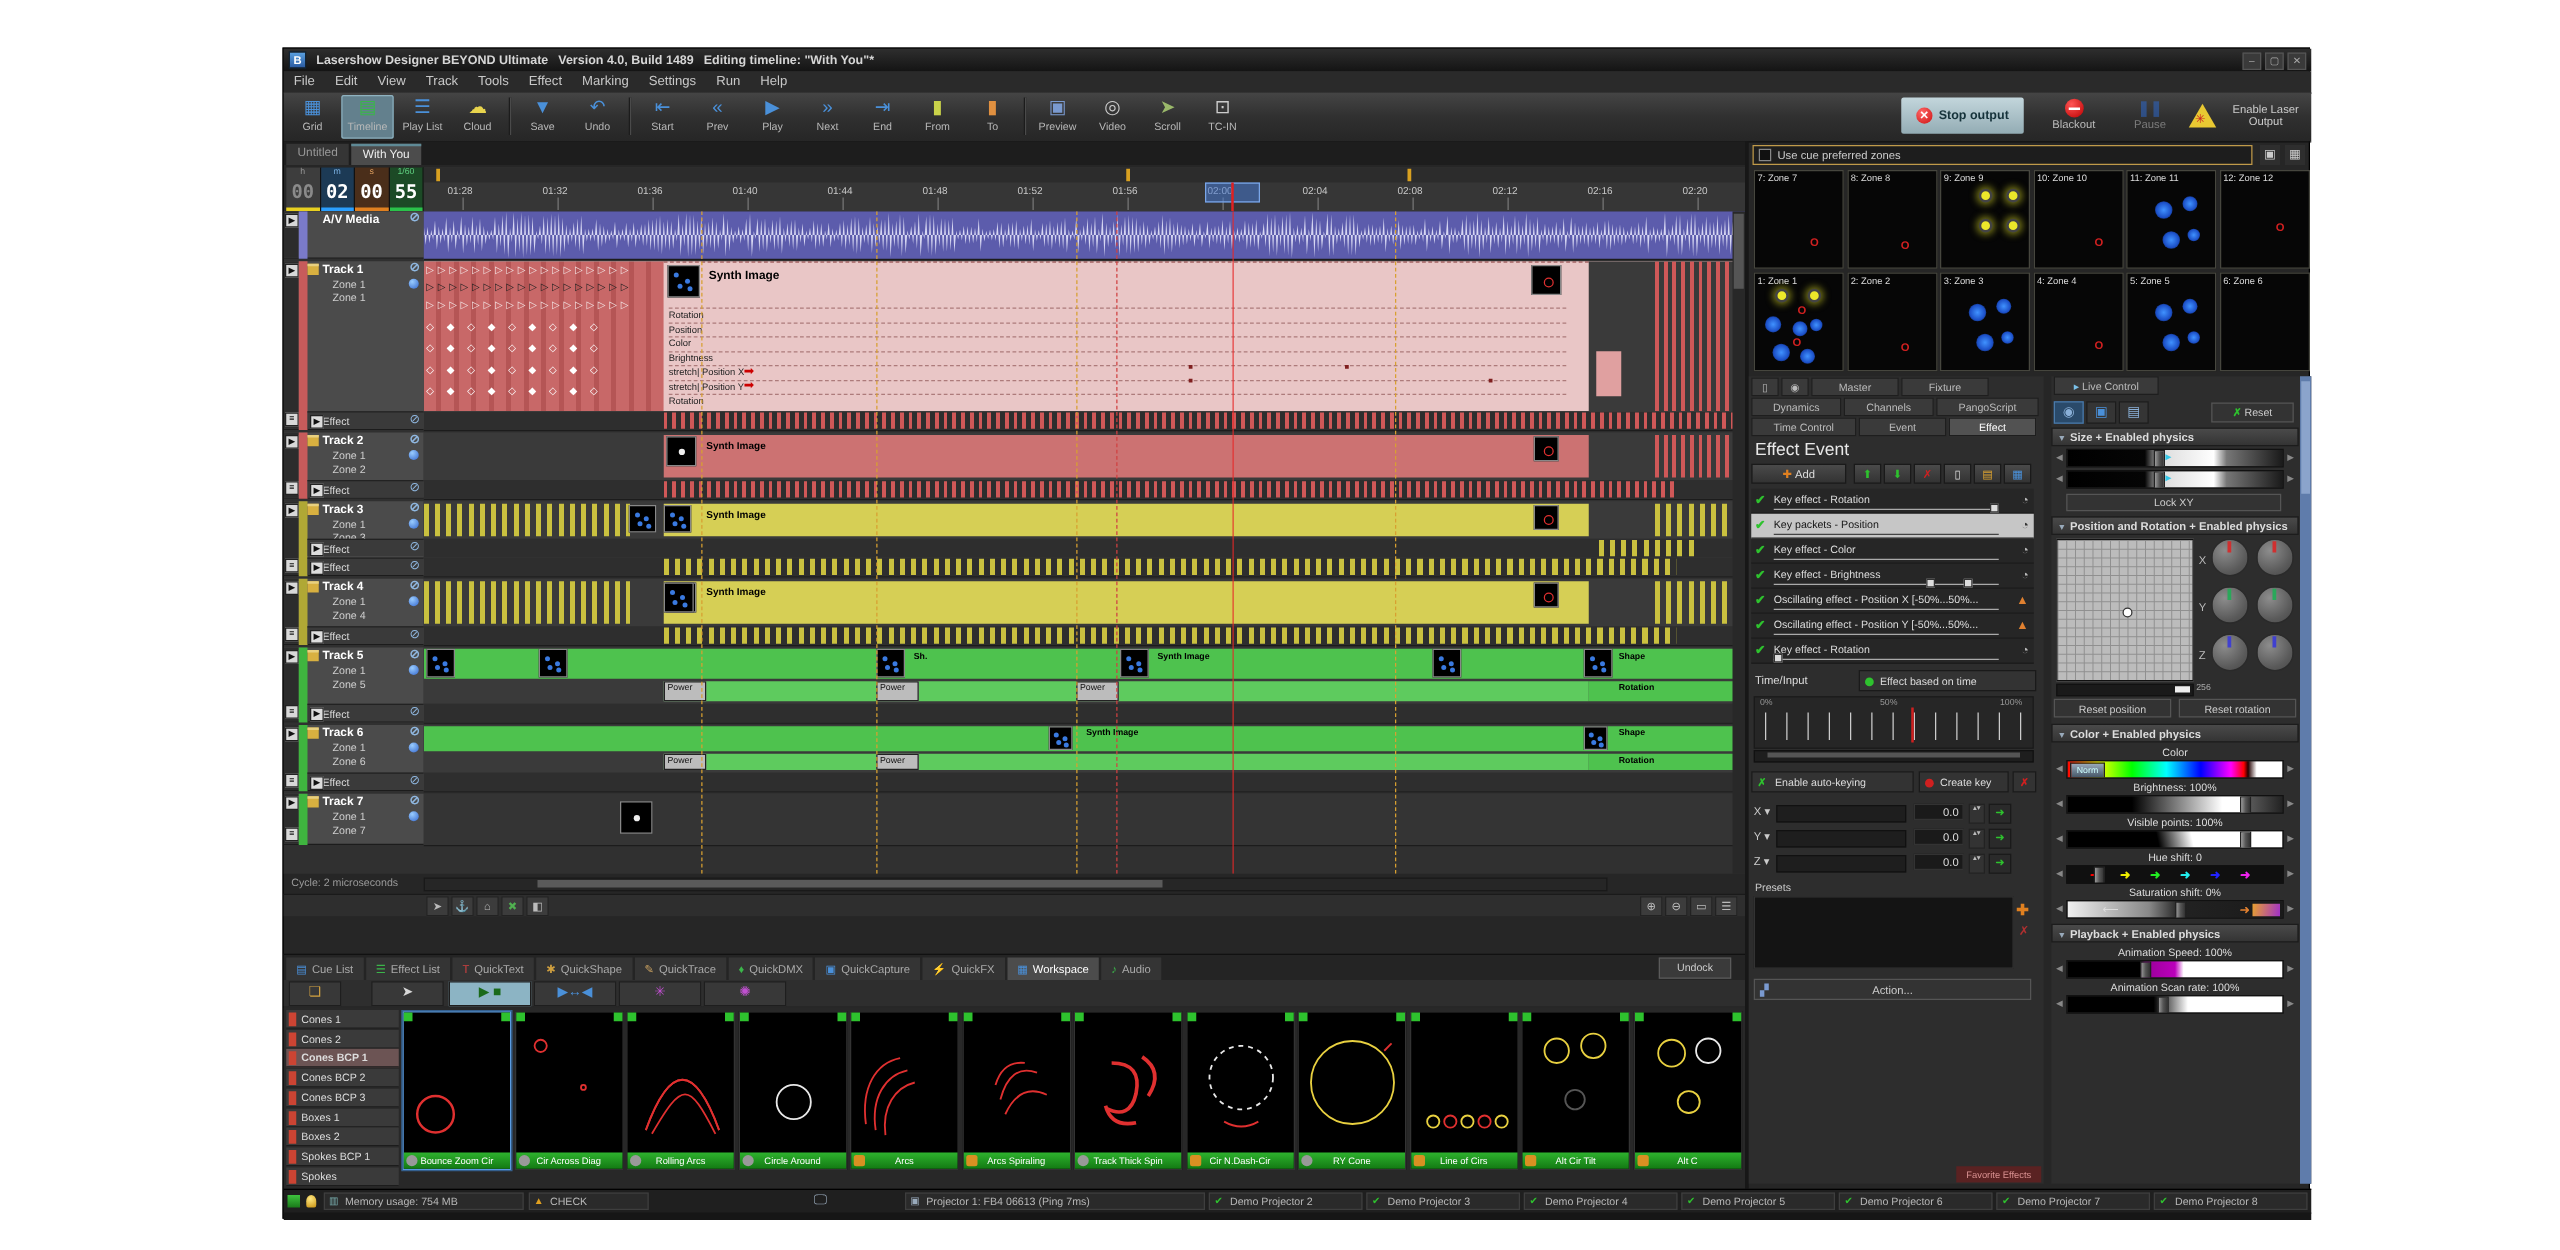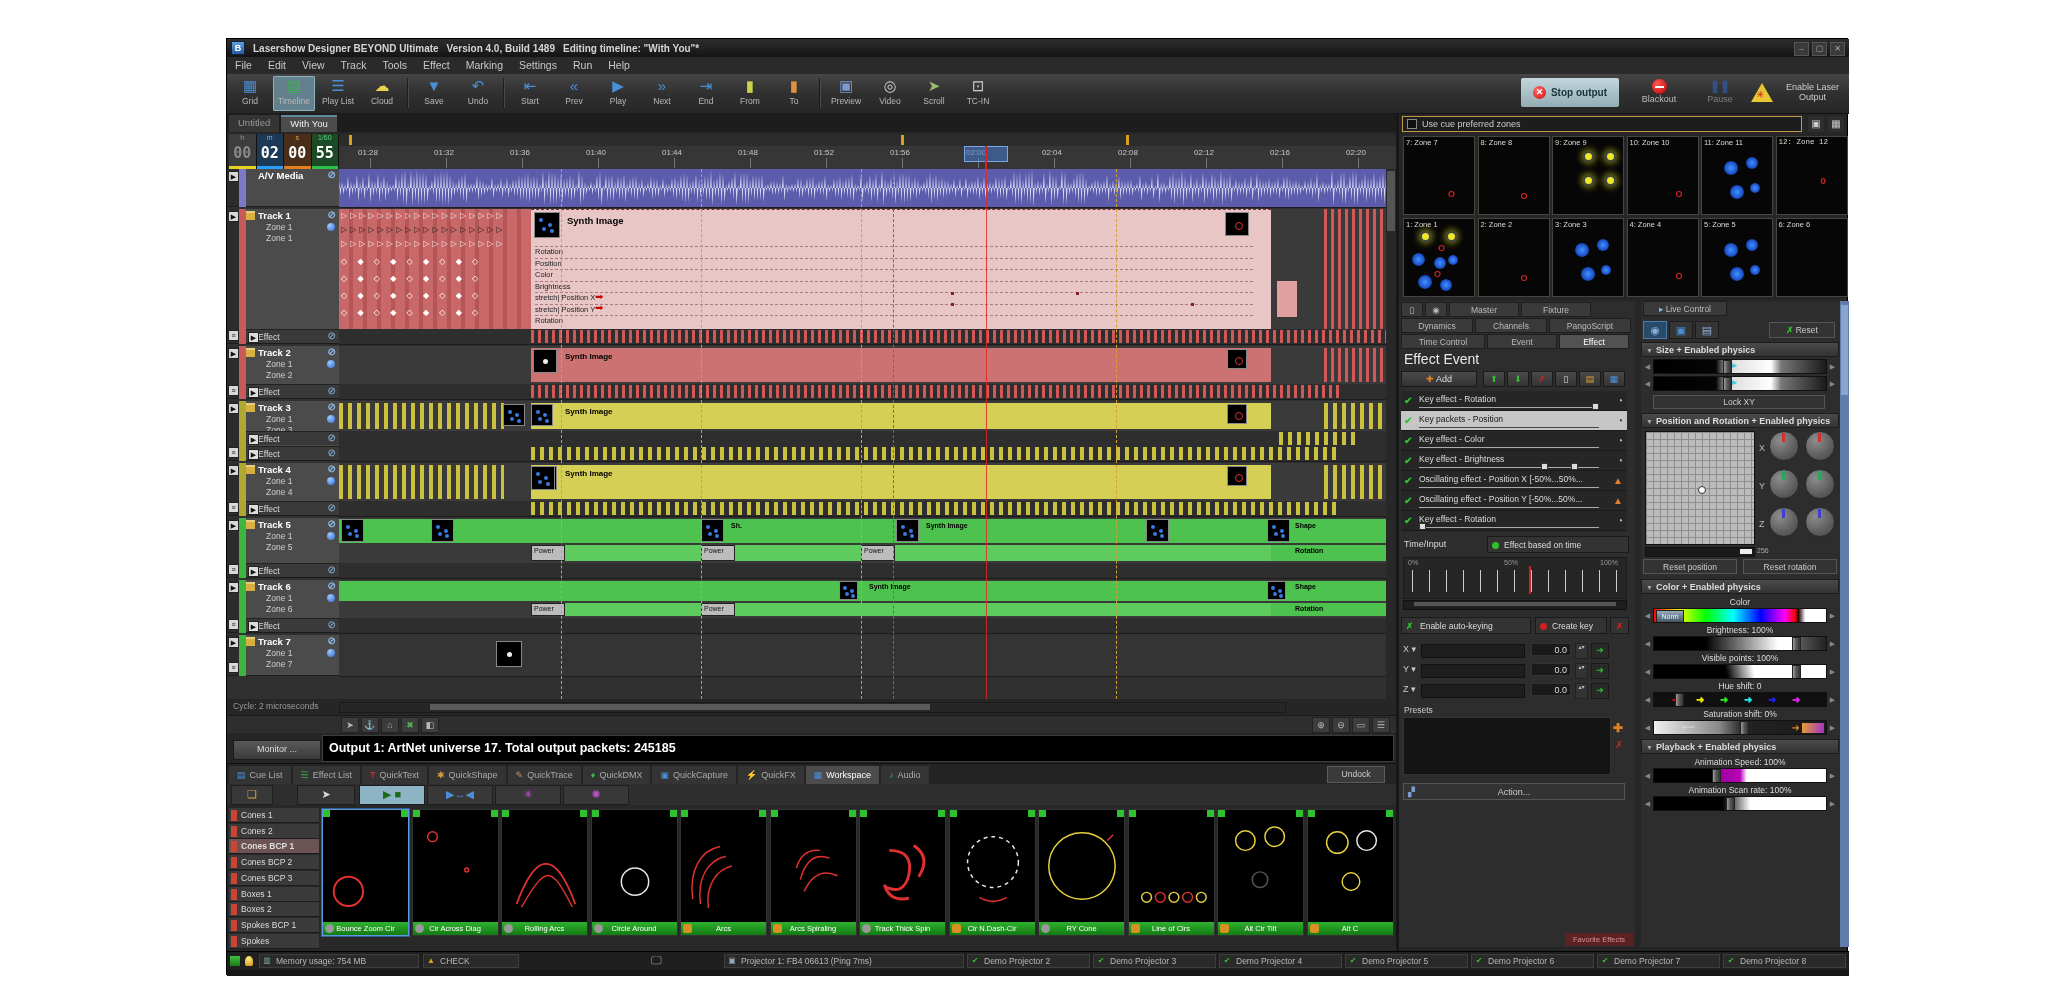--- a/index.html
+++ b/index.html
@@ -746,26 +746,20 @@
       <div class="mini-ico" style="left: 114px; color: rgb(187, 187, 187);">➤</div>
       <div class="mini-ico" style="left: 134px; color: rgb(208, 80, 80);">⚓</div>
       <div class="mini-ico" style="left: 154px; color: rgb(187, 187, 187);">⌂</div>
       <div class="mini-ico" style="left: 174px; color: rgb(80, 176, 80);">✖</div>
       <div class="mini-ico" style="left: 194px; color: rgb(187, 187, 187);">◧</div>
       <div class="mini-ico" style="left: 1085px;">⊕</div>
       <div class="mini-ico" style="left: 1105px;">⊖</div>
       <div class="mini-ico" style="left: 1125px;">▭</div>
       <div class="mini-ico" style="left: 1145px;">☰</div>
     </div>
-  <div id="monitor-row" class="abs">
-    <div id="monitor-btn">Monitor ...</div>
-    <div id="output-bar">
-      <span>Output 1: ArtNet universe 17. Total output packets: 245185</span>
-    </div>
-  </div>
 
   <div id="bottom-tabs" class="abs">
       <div class="btab">
         <div style="color: rgb(74, 144, 217); font-size: 9px;">▤</div>
         <div>Cue List</div>
       </div>
       <div class="btab">
         <div style="color: rgb(59, 181, 74); font-size: 9px;">☰</div>
         <div>Effect List</div>
       </div>
@@ -907,21 +901,21 @@
         <div class="zl">10: Zone 10</div>
         <div class="zo" style="left: 48px; top: 52px;">O</div>
       </div>
       <div class="zcell" style="left: 298px; top: 0px;">
         <div class="zl">11: Zone 11</div>
         <div class="bb" style="left: 22px; top: 24px; width: 14px; height: 14px;"></div>
         <div class="bb" style="left: 44px; top: 20px; width: 12px; height: 12px;"></div>
         <div class="bb" style="left: 28px; top: 48px; width: 14px; height: 14px;"></div>
         <div class="bb" style="left: 48px; top: 46px; width: 10px; height: 10px;"></div>
       </div>
-      <div class="zcell" style="left: 372.5px; top: 0px; font-family: Liberation Mono, monospace;">
+      <div class="zcell" style="left: 372.5px; top: 0px;">
         <div class="zl">12: Zone 12</div>
         <div class="zo" style="left: 44px; top: 40px;">O</div>
       </div>
       <div class="zcell" style="left: 0px; top: 82px;">
         <div class="zl">1: Zone 1</div>
         <div class="yc" style="left: 16px; top: 12px;"></div>
         <div class="yc" style="left: 42px; top: 12px;"></div>
         <div class="zo" style="left: 34px; top: 24px;">O</div>
         <div class="zo" style="left: 30px; top: 50px;">O</div>
         <div class="bb" style="left: 8px; top: 34px; width: 13px; height: 13px;"></div>

